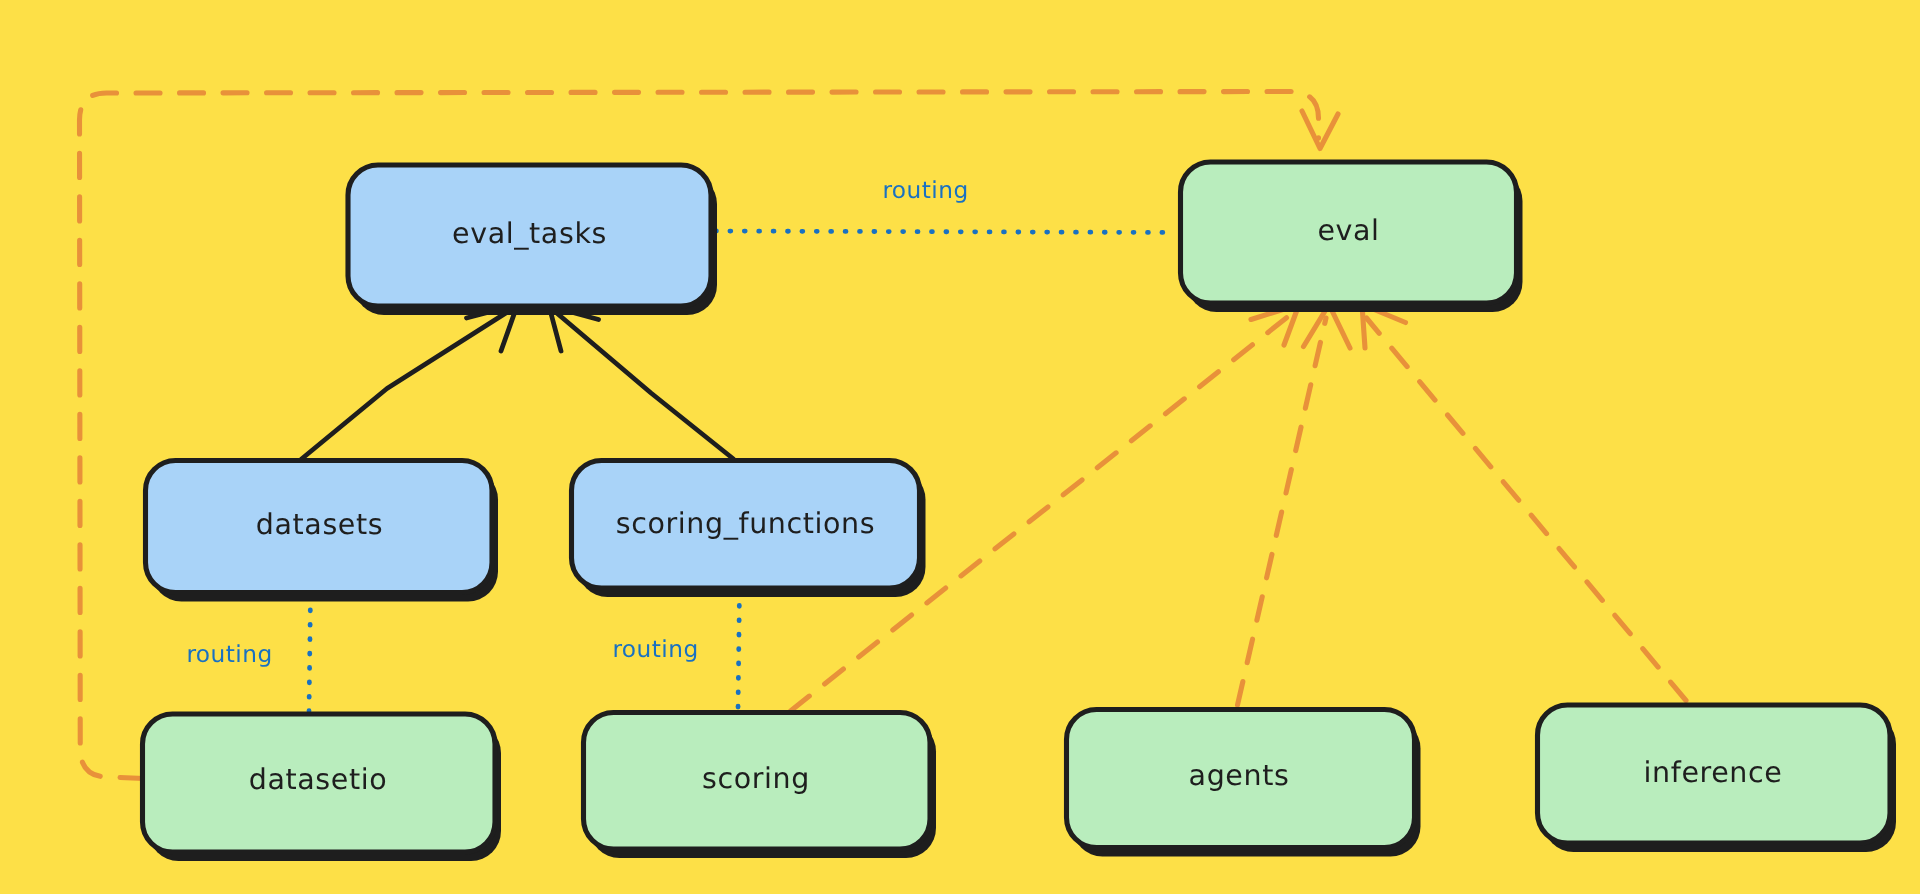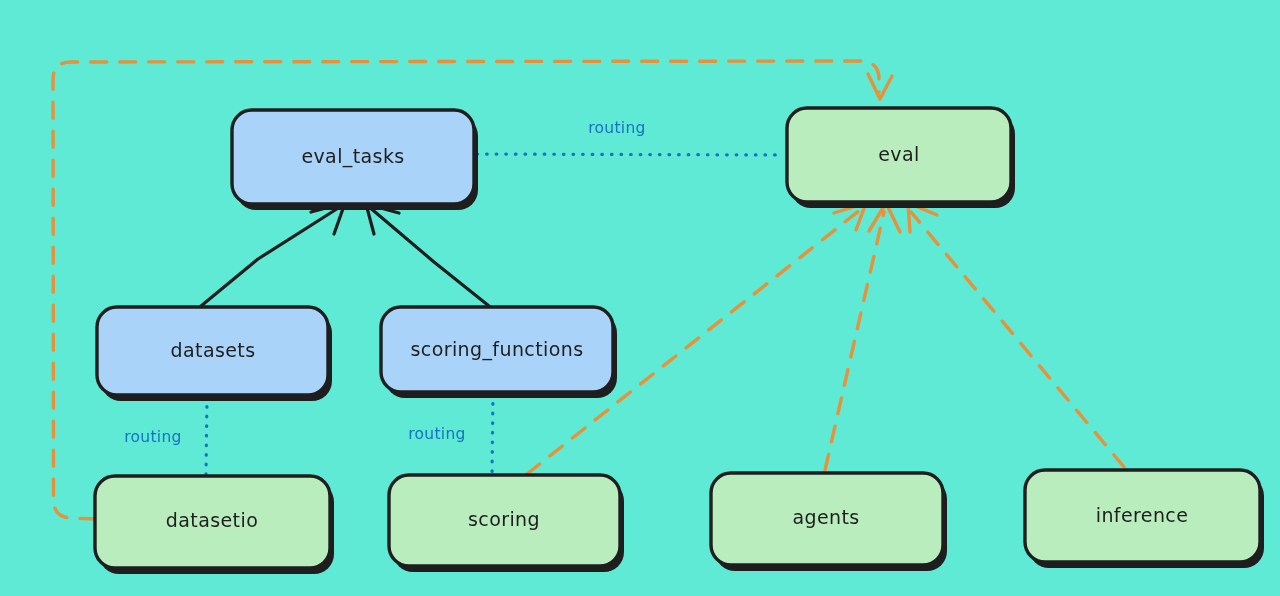--- a/index.html
+++ b/index.html
@@ -11,21 +11,21 @@
   body {
     width: 1280px;
     height: 596px;
     overflow: hidden;
     font-family: "DejaVu Sans", sans-serif;
   }
   #diagram-root {
     position: relative;
     width: 1280px;
     height: 596px;
-    background: #5eead4;
+    background: #fde047;
   }
   svg#diagram-canvas {
     position: absolute;
     top: 0;
     left: 0;
     width: 1280px;
     height: 596px;
     display: block;
   }
   .node-shadow {

